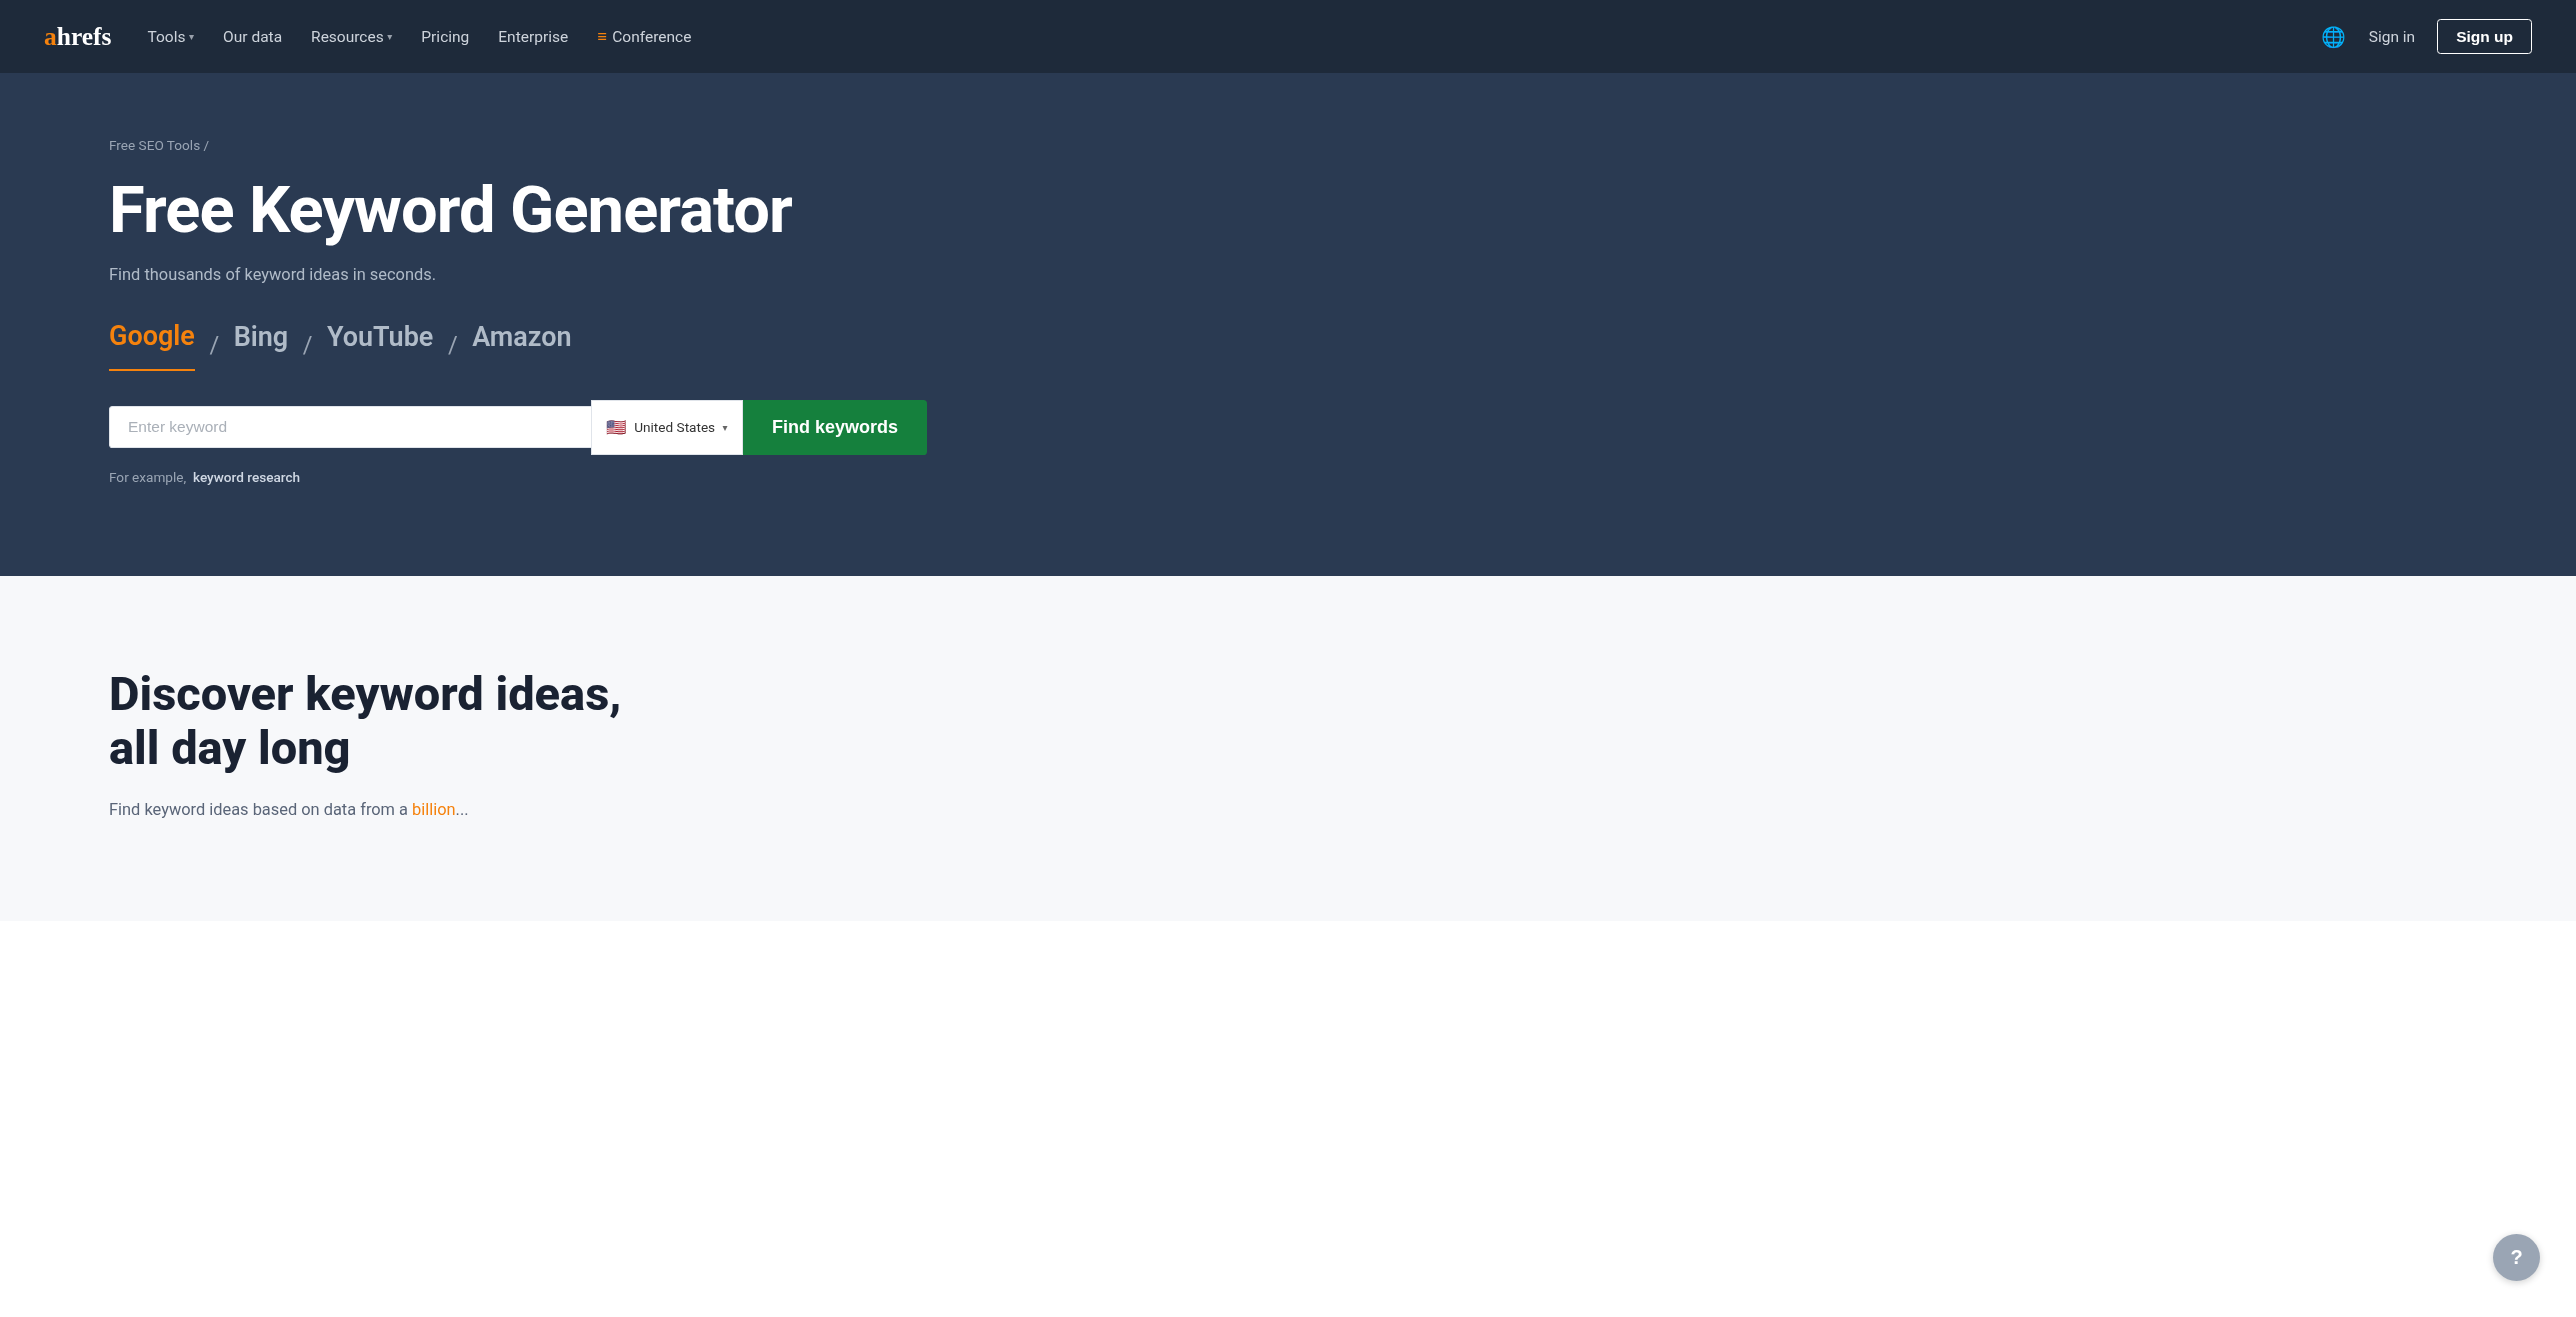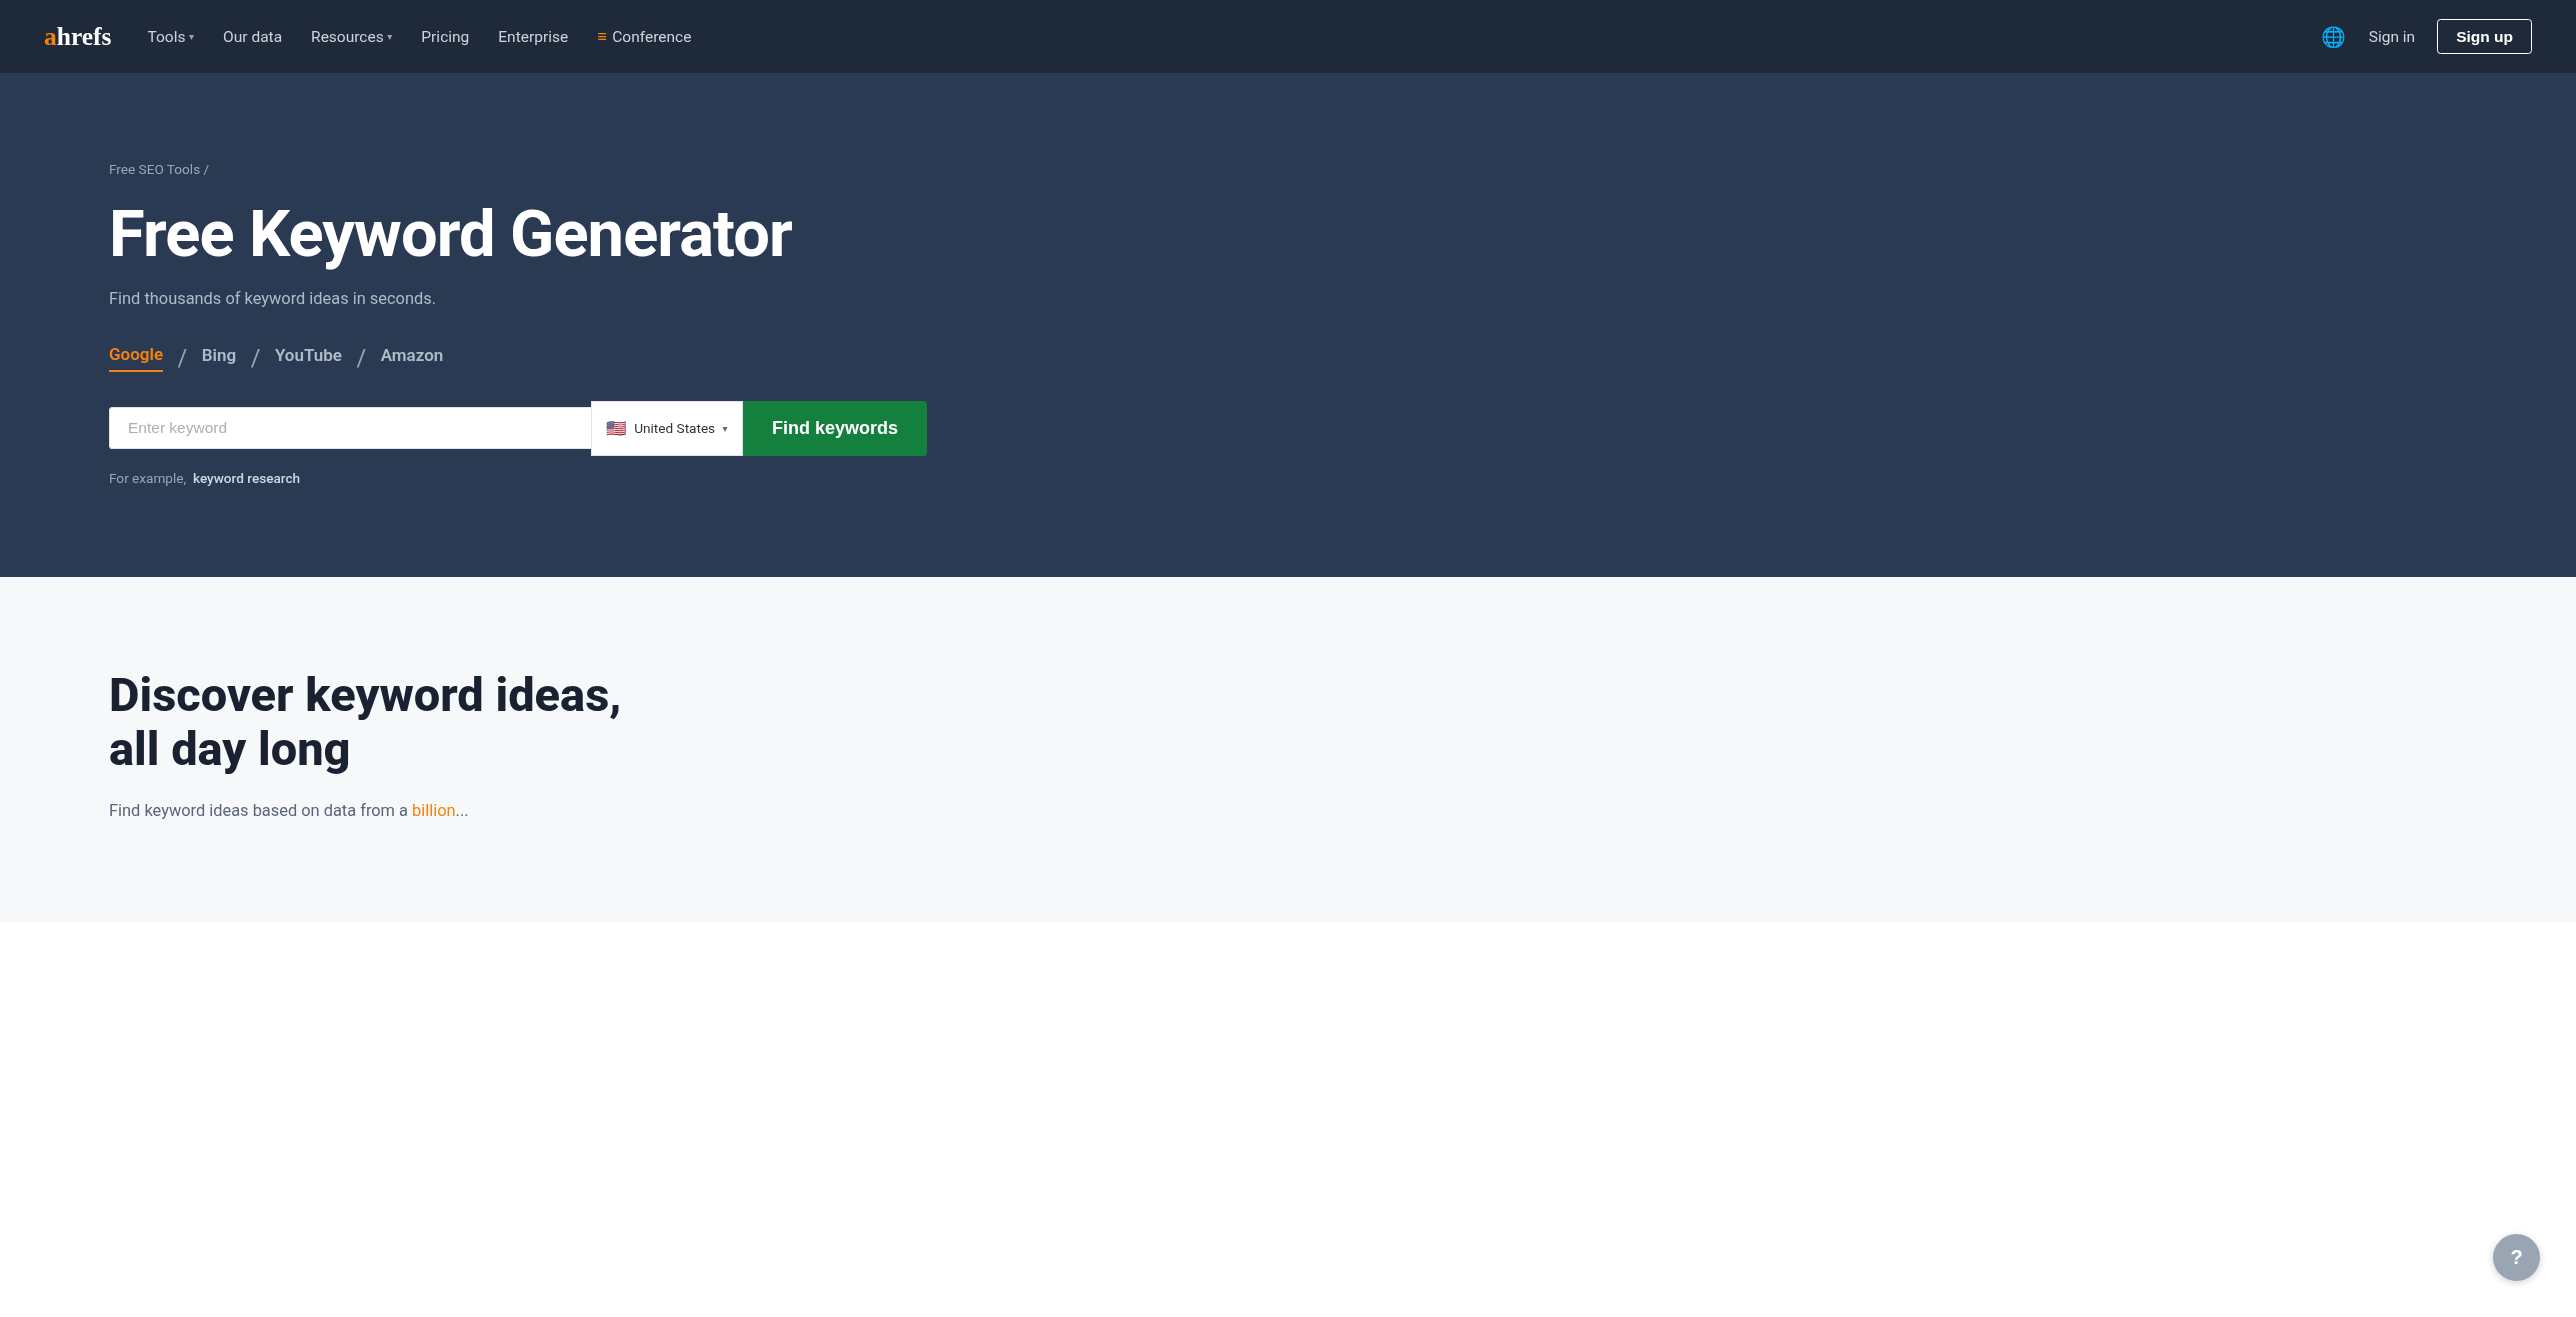--- a/index.html
+++ b/index.html
@@ -89,21 +89,20 @@
     
     .hero {
       background: #2a3a52;
       padding: 64px 109px 91px;
       min-height: 491px;
     }
     .breadcrumb {
       color: #9aa5b4;
       font-size: 13.6px;
       margin-bottom: 22px;
-      margin-top: 24px;
     }
     .breadcrumb a {
       color: #9aa5b4;
       text-decoration: none;
     }
     .hero-title {
       font-size: 65px;
       font-weight: 700;
       color: #fff;
       line-height: 1.1;
@@ -117,26 +116,26 @@
     }
 
     
     .engine-tabs {
       display: flex;
       align-items: center;
       gap: 14.5px;
       margin-bottom: 29px;
     }
     .engine-tab {
-      font-size: 17px;
+      font-size: 27px;
       font-weight: 600;
       color: #b0bbc8;
       cursor: pointer;
       text-decoration: none;
-      padding-bottom: 6px;
+      padding-bottom: 17px;
     }
     .engine-tab.active {
       color: #f5820d;
       border-bottom: 2.7px solid #f5820d;
     }
     .engine-separator {
       color: #9aa5b4;
       font-size: 23.6px;
     }
 

